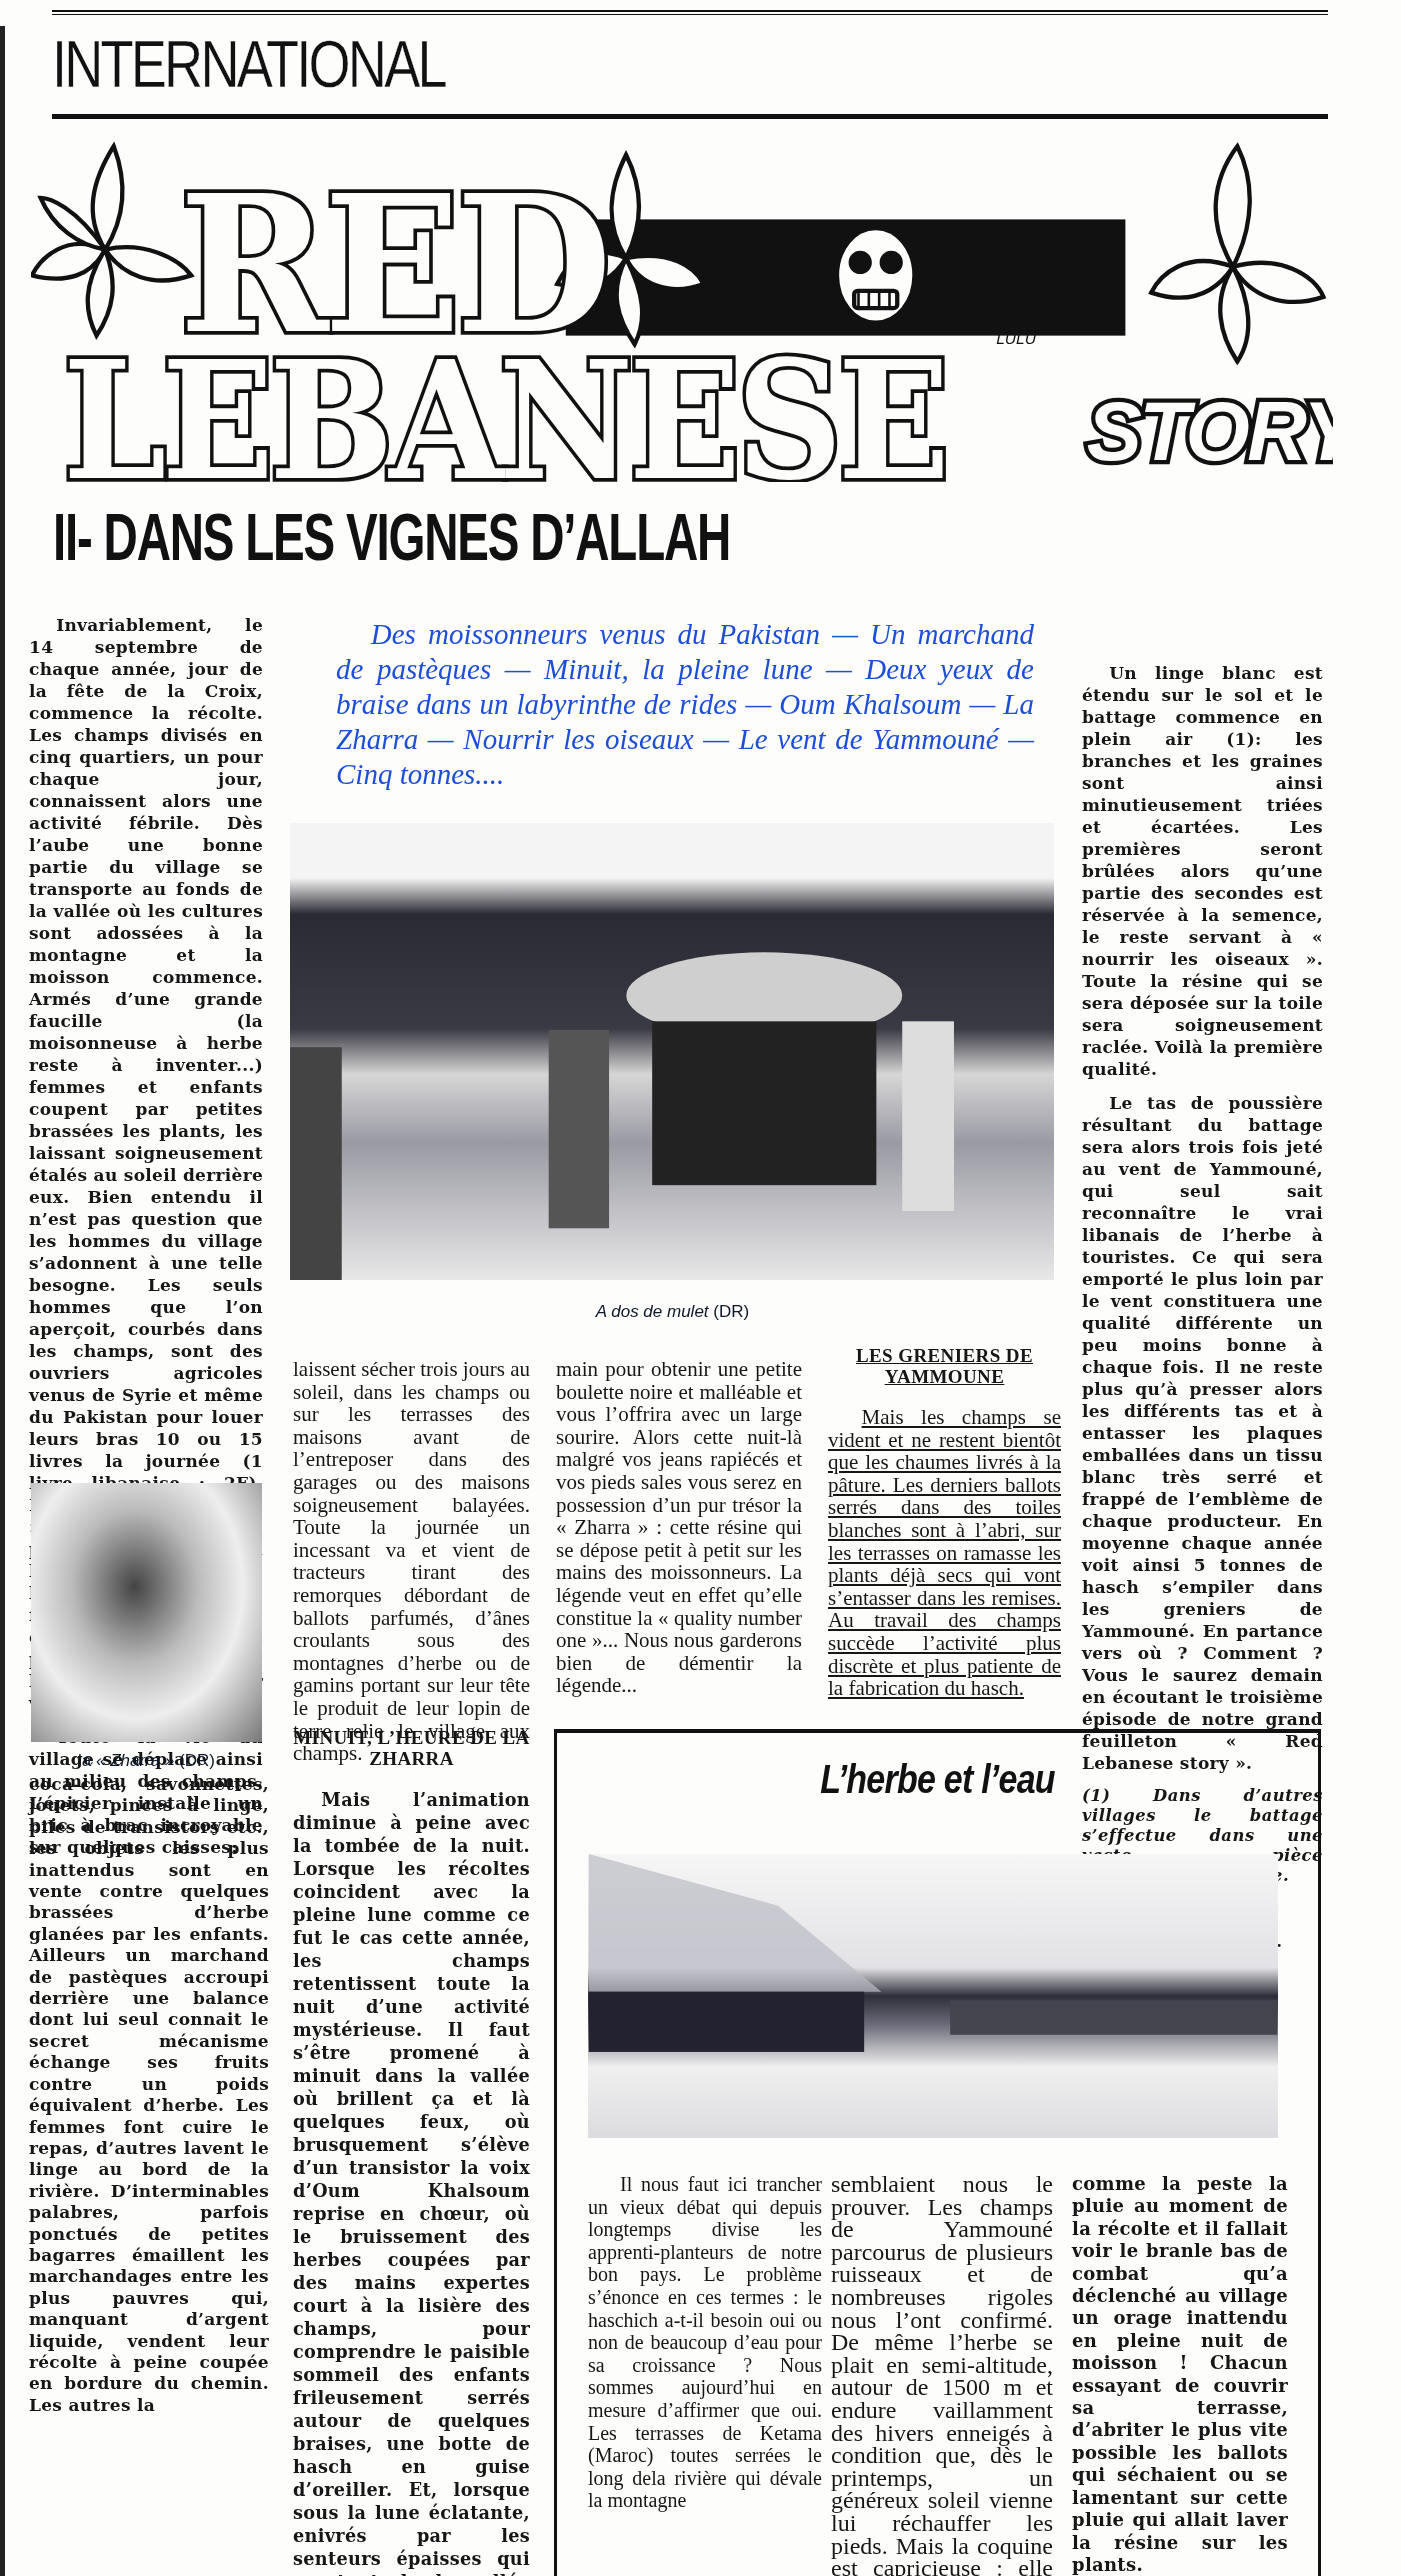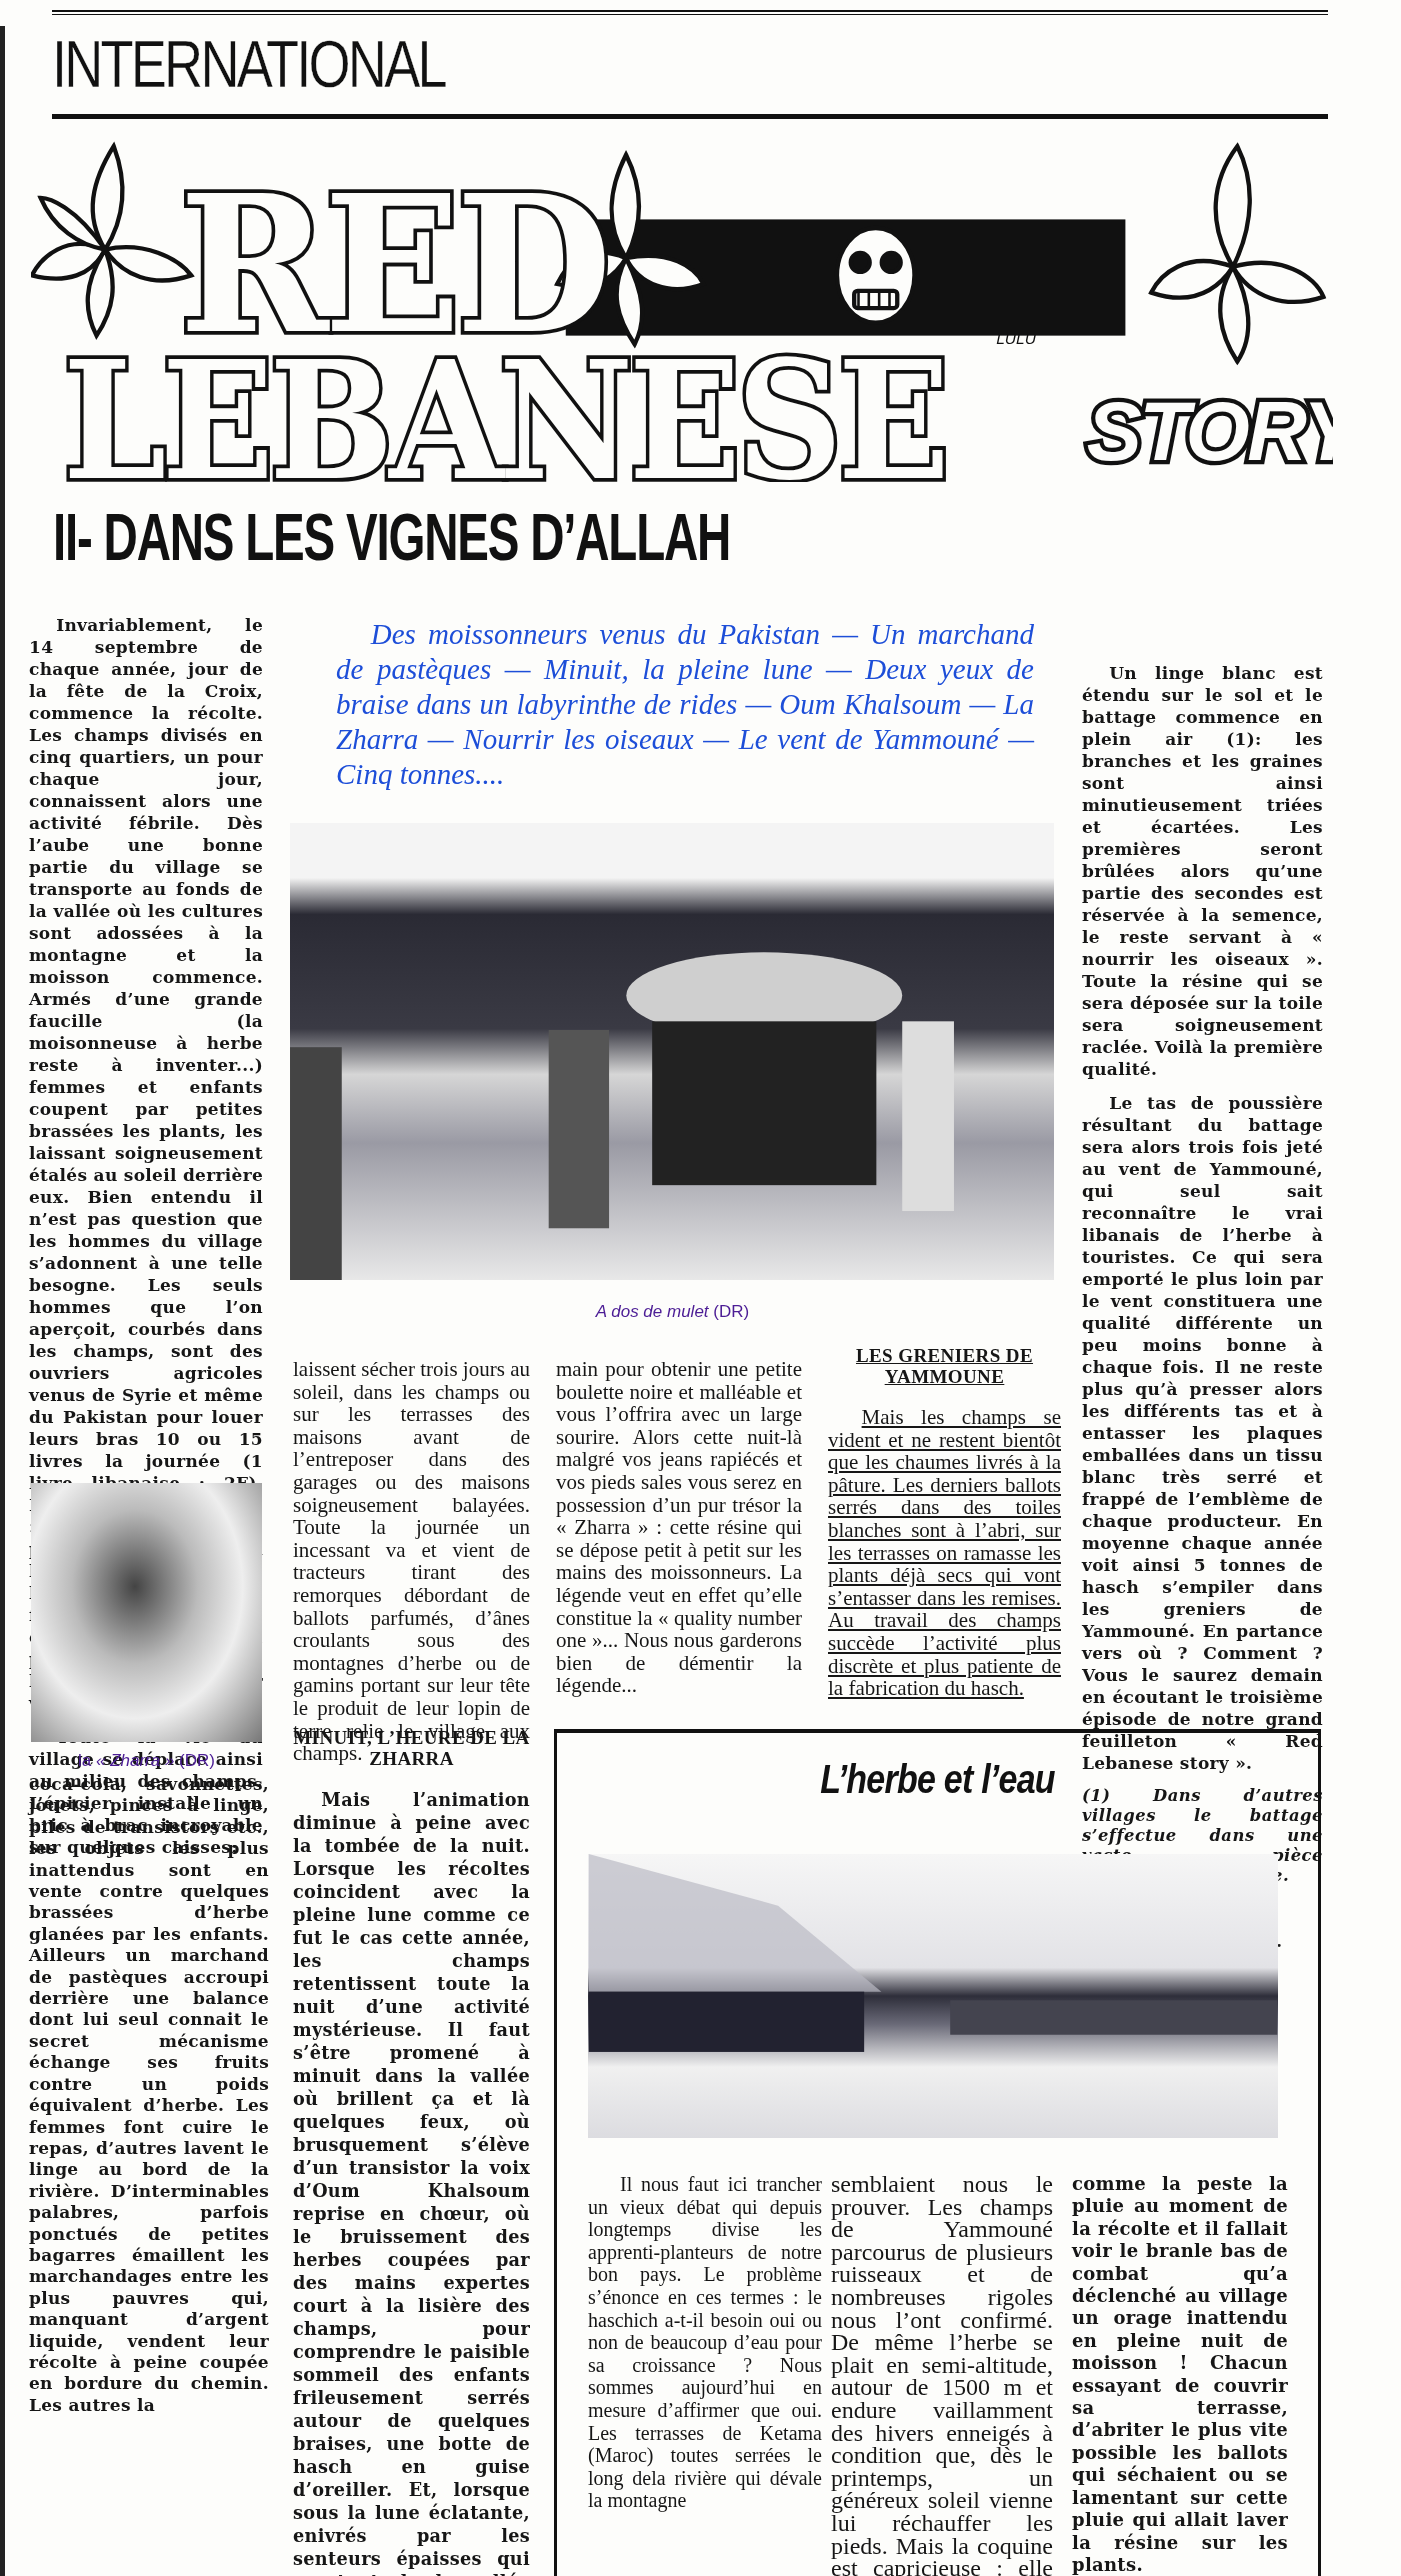--- a/index.html
+++ b/index.html
@@ -19,21 +19,21 @@
 
   .col { position: absolute; font-size: 18.5px; line-height: 22px; text-align: justify; hyphens: manual; color: #161616; }
   .col p { text-indent: 1.6em; margin-bottom: 12px; }
   .col p.noindent { text-indent: 0; }
   .serif-l { font-family: "Liberation Serif", serif; font-size: 21px; line-height: 22.6px; }
   .bold-ish { font-family: "DejaVu Serif", serif; font-size: 17px; line-height: 22px; font-weight: 600; letter-spacing: 0.3px; }
 
   .standfirst { position: absolute; left: 336px; top: 617px; width: 698px; font-family: "Liberation Serif", serif; font-style: italic; font-size: 29px; line-height: 35px; text-align: justify; text-align-last: left; color:#1d4ed8; text-indent: 1.2em; }
 
   .photo { position: absolute; overflow: hidden; background: #e9e9ec; }
-  .caption { position: absolute; font-family: "Liberation Sans", sans-serif; font-size: 17px; color: #4c1d95; text-align: center; }
+  .caption { position: absolute; font-family: "Liberation Sans", sans-serif; font-size: 17px; color: #0f172a; text-align: center; }
   .caption i { font-style: italic; }
 
   .subhead { font-family: "Liberation Serif", serif; font-weight: 700; text-align: center; font-size: 19px; line-height: 21px; letter-spacing: 0.4px; margin: 0 0 19px 0; text-indent: 0 !important; }
 
   .box { position: absolute; left: 554px; top: 1729px; width: 767px; height: 1041px; border: 3.4px solid #111; border-top-width: 4.3px; border-bottom-width: 5.2px; }
   .box-title { position: absolute; left: 0; width: 100%; top: 24px; text-align: center; font-family: "Liberation Sans", sans-serif; font-weight: 700; font-style: italic; font-size: 40px; letter-spacing: -0.9px; transform: scaleX(0.85); color: #111; }
 
   .footnote { font-family: "DejaVu Serif", serif; font-style: italic; font-size: 16.4px; line-height: 20px; text-indent: 0 !important; letter-spacing: 0.5px; }
   .byline { font-family: "Liberation Serif", serif; font-weight: 700; font-size: 20px; margin-top: 7px; }
   .next { font-family: "Liberation Serif", serif; font-weight: 700; font-size: 19px; margin-top: 10.3px; }

